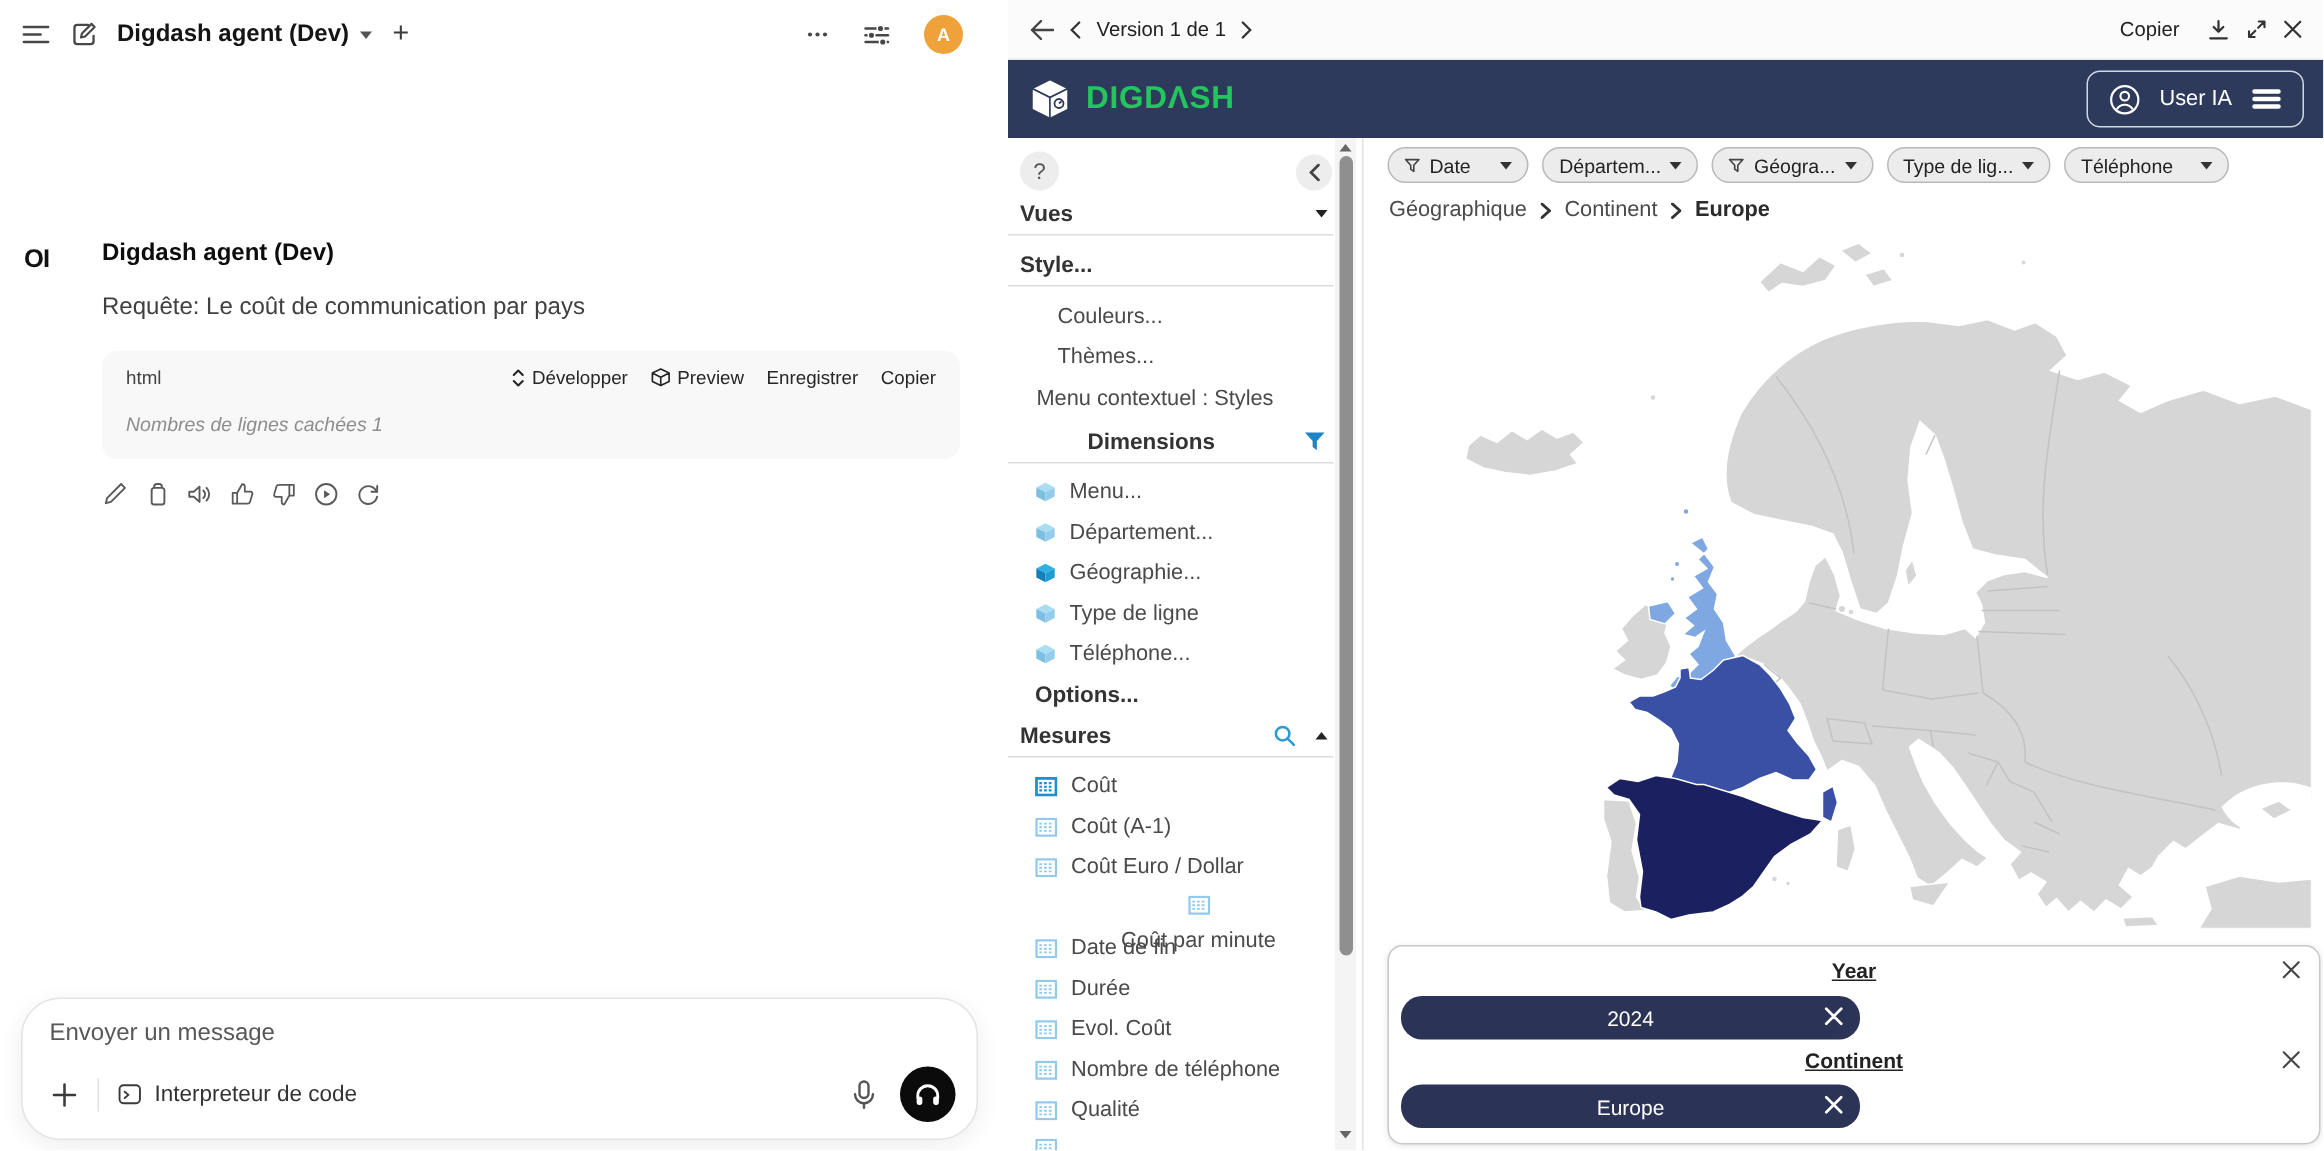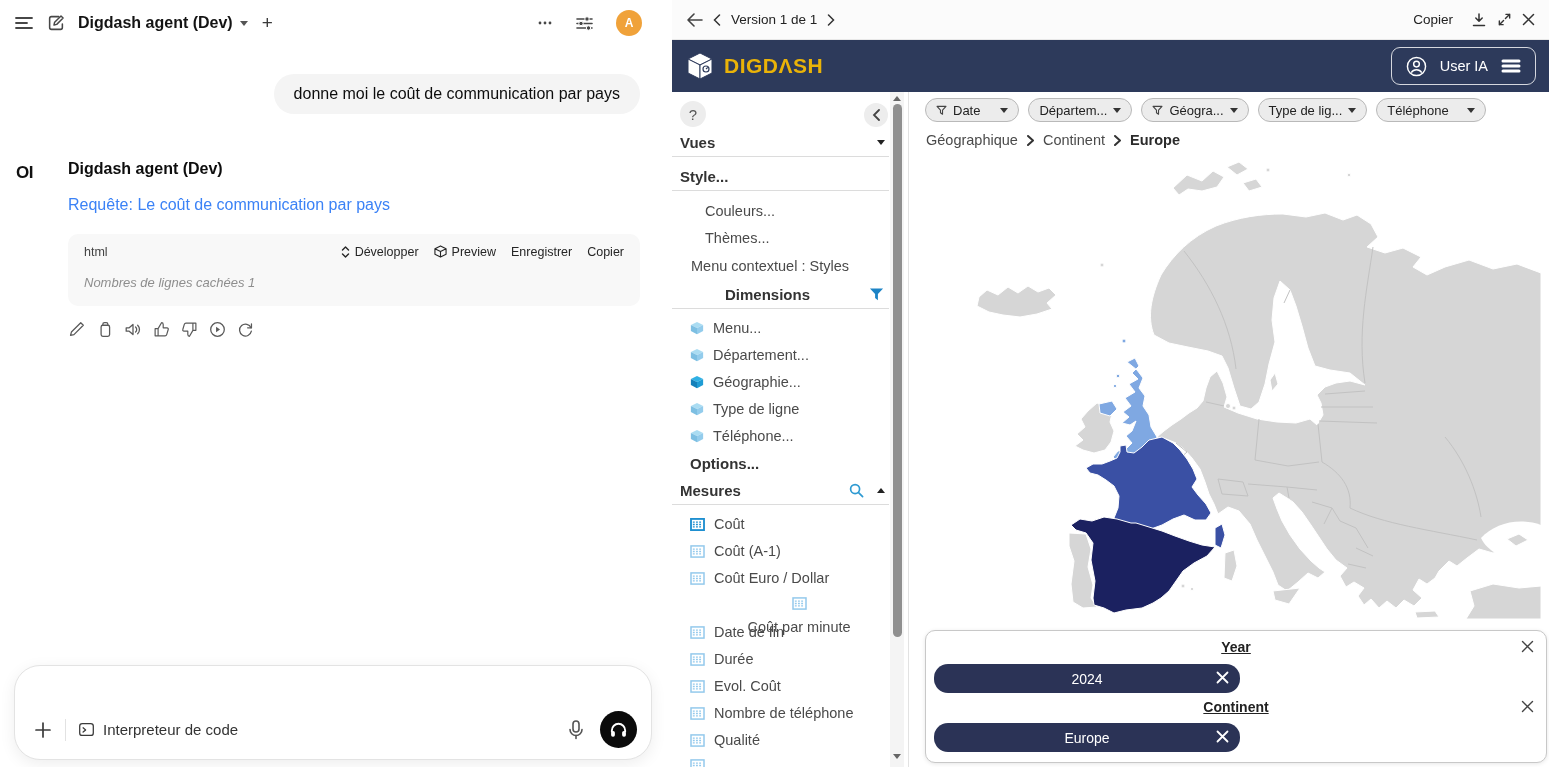--- a/index.html
+++ b/index.html
@@ -15,40 +15,40 @@
   .caret-up{width:0;height:0;border-left:4px solid transparent;border-right:4px solid transparent;border-bottom:5px solid #222;}
   .plus-glyph{font-size:19px;color:#3a3a3a;font-weight:400;margin-left:2px;}
   .spacer{flex:1;}
   .avatar{width:26px;height:26px;border-radius:50%;background:#f0a23a;color:#fff;font-size:12px;font-weight:700;display:flex;align-items:center;justify-content:center;}
   .bubble-row{left:0;top:74px;width:656px;display:flex;justify-content:flex-end;padding-right:16px;box-sizing:border-box;}
   .bubble{background:#f4f4f4;border-radius:24px;padding:11px 20px;font-size:16px;color:#0d0d0d;}
   .asst{left:0;top:160px;width:656px;display:flex;gap:16px;padding:0 16px;box-sizing:border-box;}
   .asst-avatar{width:36px;font-size:17px;font-weight:800;letter-spacing:-0.5px;color:#111;padding-top:3px;}
   .asst-body{flex:1;}
   .asst-name{font-size:16px;font-weight:700;color:#0d0d0d;}
-  .asst-line{font-size:16px;color:#3b82f6;margin-top:16px;line-height:1.35;}
+  .asst-line{font-size:16px;color:#404040;margin-top:16px;line-height:1.35;}
   .code-card{margin-top:18px;background:#f8f8f8;border-radius:10px;padding:11px 16px 16px 16px;}
   .code-head{display:flex;align-items:center;font-size:12.5px;color:#3c3c3c;}
   .code-lang{color:#444;}
   .code-actions{margin-left:auto;display:flex;align-items:center;gap:15px;}
   .code-btn{display:flex;align-items:center;gap:5px;cursor:pointer;color:#262626;}
   .code-hidden{margin-top:16px;font-size:13px;font-style:italic;color:#8e8e8e;}
   .act-row{margin-top:15px;display:flex;align-items:center;gap:11px;color:#5a5a5a;}
   .composer{left:14px;top:665px;width:638px;height:95px;background:#fff;border:1px solid #e3e3e3;border-radius:26px;box-shadow:0 4px 16px rgba(0,0,0,.07);box-sizing:border-box;padding:14px 18px;}
   .composer-ph{font-size:16px;color:#585858;}
   .composer-row{position:absolute;left:18px;right:14px;bottom:11px;display:flex;align-items:center;}
   .v-div{width:1px;height:22px;background:#e2e2e2;margin:0 12px;}
   .tool-chip{display:flex;align-items:center;gap:8px;font-size:15px;color:#333;cursor:pointer;}
   .hp-btn{width:37px;height:37px;border-radius:50%;background:#0b0b0b;display:flex;align-items:center;justify-content:center;margin-left:16px;cursor:pointer;}
   
   .pv{left:672px;top:0;width:877px;height:767px;background:#fff;border-left:1px solid #e7e7e7;box-sizing:border-box;}
   .pv-chrome{left:672px;top:0;width:877px;height:40px;background:#fbfbfb;border-bottom:1px solid #e8e8e8;display:flex;align-items:center;padding:0 14px;box-sizing:border-box;gap:10px;}
   .chrome-txt{font-size:13.5px;color:#222;}
   .pv-head{left:672px;top:40px;width:877px;height:52px;background:#2d3a5b;display:flex;align-items:center;padding:0 13px;box-sizing:border-box;}
-  .brand{display:flex;align-items:center;gap:9px;color:#eab308;font-size:21px;font-weight:800;letter-spacing:.5px;}
+  .brand{display:flex;align-items:center;gap:9px;color:#22c55e;font-size:21px;font-weight:800;letter-spacing:.5px;}
   .user-pill{margin-left:auto;height:36px;border:1px solid rgba(255,255,255,.8);border-radius:9px;display:flex;align-items:center;gap:13px;padding:0 14px;color:#fff;font-size:14.5px;cursor:pointer;}
   
   .sb{left:672px;top:92px;width:218px;height:675px;background:#fff;overflow:hidden;}
   .sb-row{position:absolute;left:0;width:218px;}
   .circle-btn{width:26px;height:26px;border-radius:50%;background:#ededed;display:flex;align-items:center;justify-content:center;font-size:15px;color:#555;cursor:pointer;}
   .sb-h{font-size:15px;font-weight:700;color:#333;}
   .sb-item{font-size:14.5px;color:#4a4a4a;display:flex;align-items:center;gap:9px;cursor:pointer;}
   .sb-div{position:absolute;left:0;width:217px;height:1px;background:#dcdcdc;}
   .sb-scroll{left:890px;top:92px;width:14px;height:675px;background:#f4f4f4;}
   .sb-thumb{position:absolute;left:2.5px;top:12px;width:9px;height:533px;background:#8f8f8f;border-radius:5px;}
@@ -122,23 +122,20 @@
             <g fill="#474747" stroke="#fff" stroke-width="1">
               <circle cx="12" cy="5" r="2.2"></circle>
               <circle cx="6" cy="9.5" r="2.2"></circle>
               <circle cx="13.5" cy="14" r="2.2"></circle>
             </g>
           </svg>
       </span>
       <span class="avatar">A</span>
     </div>
 
-    <div class="abs bubble-row">
-      <div class="bubble">donne moi le coût de communication par pays</div>
-    </div>
 
     <div class="abs asst">
       <div class="asst-avatar">OI</div>
       <div class="asst-body">
         <div class="asst-name">Digdash agent (Dev)</div>
         <div class="asst-line">Requête: Le coût de communication par pays</div>
 
         <div class="code-card">
           <div class="code-head">
             <span class="code-lang">html</span>
@@ -204,20 +201,21 @@
               <svg width="17" height="17" viewBox="0 0 20 20">
                 <path d="M16.5,8 a7,7 0 1 0 0.4,4" fill="none" stroke="#5a5a5a" stroke-width="1.5" stroke-linecap="round"></path>
                 <path d="M17,3.5 V8 h-4.5" fill="none" stroke="#5a5a5a" stroke-width="1.5" stroke-linecap="round" stroke-linejoin="round"></path>
               </svg>
             </span>
         </div>
       </div>
     </div>
 
     <div class="abs composer">
+      <div class="composer-ph">Envoyer un message</div>
       <div class="composer-row">
         <span class="icon-btn">
             <svg width="20" height="20" viewBox="0 0 20 20">
               <g stroke="#3a3a3a" stroke-width="1.7" stroke-linecap="round">
                 <line x1="10" y1="3" x2="10" y2="17"></line>
                 <line x1="3" y1="10" x2="17" y2="10"></line>
               </g>
             </svg>
           </span>
         <span class="v-div"></span>

